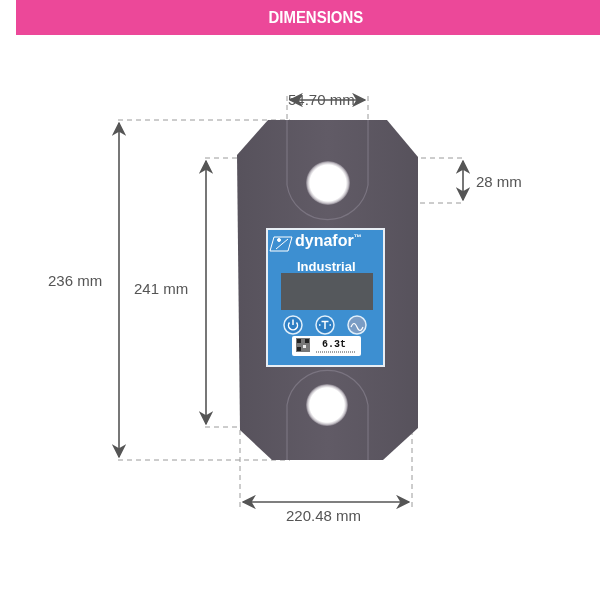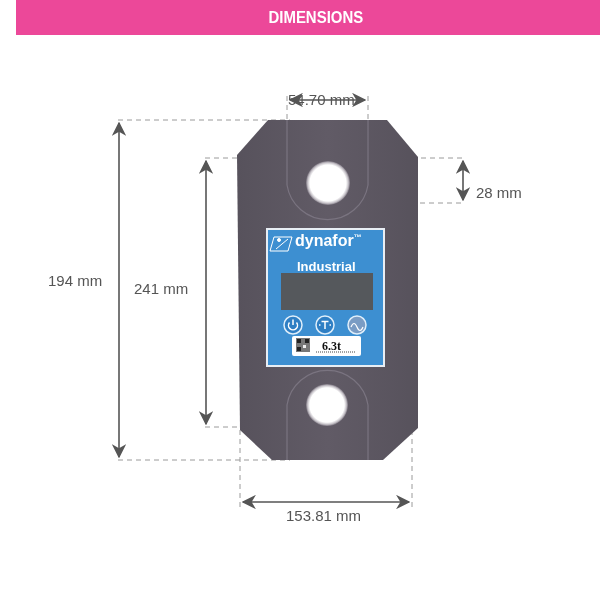--- a/index.html
+++ b/index.html
@@ -2,21 +2,21 @@
 <html><head>
 <meta charset="utf-8">
 <style>
   html, body { margin:0; padding:0; background:#ffffff; }
   body { width:600px; height:600px; position:relative; overflow:hidden; font-family:"Liberation Sans", sans-serif; }
   .banner { position:absolute; left:16px; top:0; width:600px; height:35px; background:#ec4899; display:flex; align-items:center; justify-content:center; }
   .banner-title { color:#ffffff; font-weight:bold; font-size:17px; letter-spacing:0px; transform:scaleX(0.88); font-family:"Liberation Sans", sans-serif; }
   svg.drawing { position:absolute; left:0; top:0; }
   .dim-label { position:absolute; color:#555555; font-size:15px; font-family:"Liberation Sans", sans-serif; white-space:nowrap; }
   .panel-text { position:absolute; font-family:"Liberation Sans", sans-serif; color:#ffffff; font-weight:bold; white-space:nowrap;text-align:center; }
-  .tag-text { position:absolute; font-family:Liberation Serif, serif; color:#111; font-weight:bold; font-size:12px; }
+  .tag-text { position:absolute; font-family:Liberation Mono, monospace; color:#111; font-weight:bold; font-size:10px; }
 </style>
 </head>
 <body>
 
 <div class="banner">
   <span class="banner-title">DIMENSIONS</span>
 </div>
 
 <svg class="drawing" width="600" height="600" viewBox="0 0 600 600">
   <defs>
@@ -101,17 +101,17 @@
     <line x1="463" y1="161" x2="463" y2="200" marker-start="url(#arr)" marker-end="url(#arr)"></line>
     <line x1="290" y1="100" x2="365" y2="100" marker-start="url(#arr)" marker-end="url(#arr)"></line>
     <line x1="243" y1="502" x2="409" y2="502" marker-start="url(#arr)" marker-end="url(#arr)"></line>
   </g>
 </svg>
 
 <span class="panel-text" style="left:295px; top:232px; font-size:16px;"><span>dynafor</span><sup style="font-size:8px;">™</sup></span>
 <span class="panel-text" style="left:297px; top:259px; font-size:13px;">Industrial</span>
 <span class="tag-text" style="left:322px; top:339px;">6.3t</span>
 
-<span class="dim-label" style="left:48px; top:272px;">194 mm</span>
+<span class="dim-label" style="left:48px; top:272px;">236 mm</span>
 <span class="dim-label" style="left:134px; top:280px;">241 mm</span>
-<span class="dim-label" style="left:476px; top:184px;text-align:right;">28 mm</span>
+<span class="dim-label" style="left:476px; top:173px;text-align:right;">28 mm</span>
 <span class="dim-label" style="left:288px; top:91px;">54.70 mm</span>
-<span class="dim-label" style="left:286px; top:507px;">153.81 mm</span>
+<span class="dim-label" style="left:286px; top:507px;">220.48 mm</span>
 
 </body></html>

